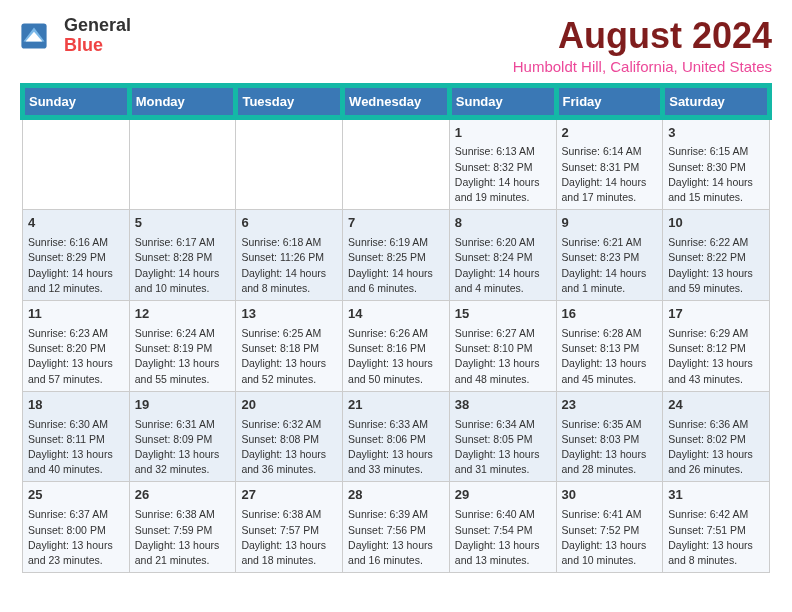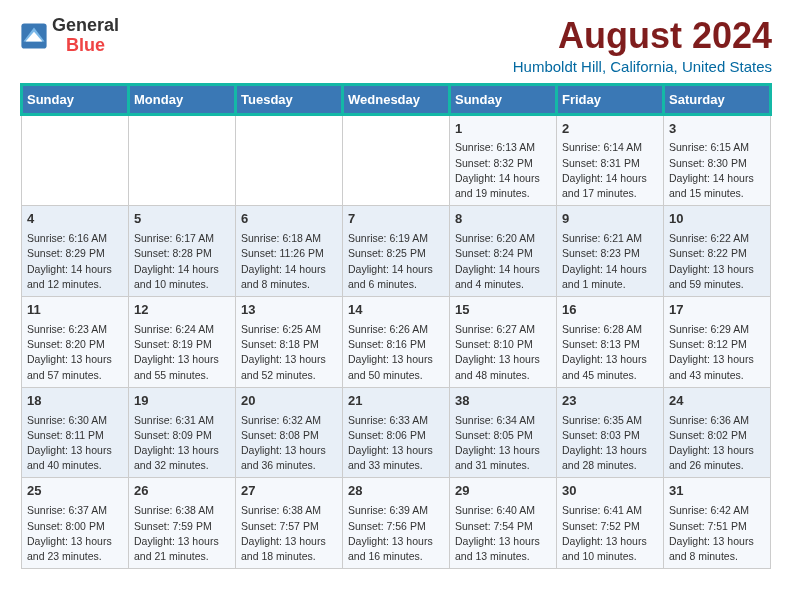--- a/index.html
+++ b/index.html
@@ -12,22 +12,21 @@
     }
     .header {
       display: flex;
       justify-content: space-between;
       align-items: flex-start;
       margin-bottom: 8px;
     }
     .logo {
       display: flex;
       align-items: center;
-      gap: 4px;
-      text-align: center;
+      gap: 16px;
     }
     .logo-text {
       font-size: 18px;
       font-weight: bold;
       color: #333;
       line-height: 1.1;
     }
     .logo-text span {
       color: #ef4444;
     }
@@ -39,37 +38,37 @@
       text-align: right;
     }
     .main-title {
       font-size: 36px;
       font-weight: bold;
       color: #7f1d1d;
       line-height: 1.1;
     }
     .subtitle {
       font-size: 15px;
-      color: #0369a1;
+      color: #ec4899;
       margin-top: 2px;
     }
     .calendar {
       width: 100%;
       border-collapse: collapse;
       margin-top: 8px;
       font-size: 11px;
     }
     .calendar thead th {
       background: #3a78b5;
       color: #fff;
       padding: 6px 4px;
       text-align: left;
       font-size: 13px;
       font-weight: 600;
-      border: 3px solid #14b8a6;
+      border: 5px solid #14b8a6;
     }
     .calendar tbody td {
       border: 1px solid #ccc;
       vertical-align: top;
       padding: 4px 5px;
       width: calc(100% / 7);
       min-height: 80px;
       line-height: 1.45;
       color: #333;
       background: #fff;

